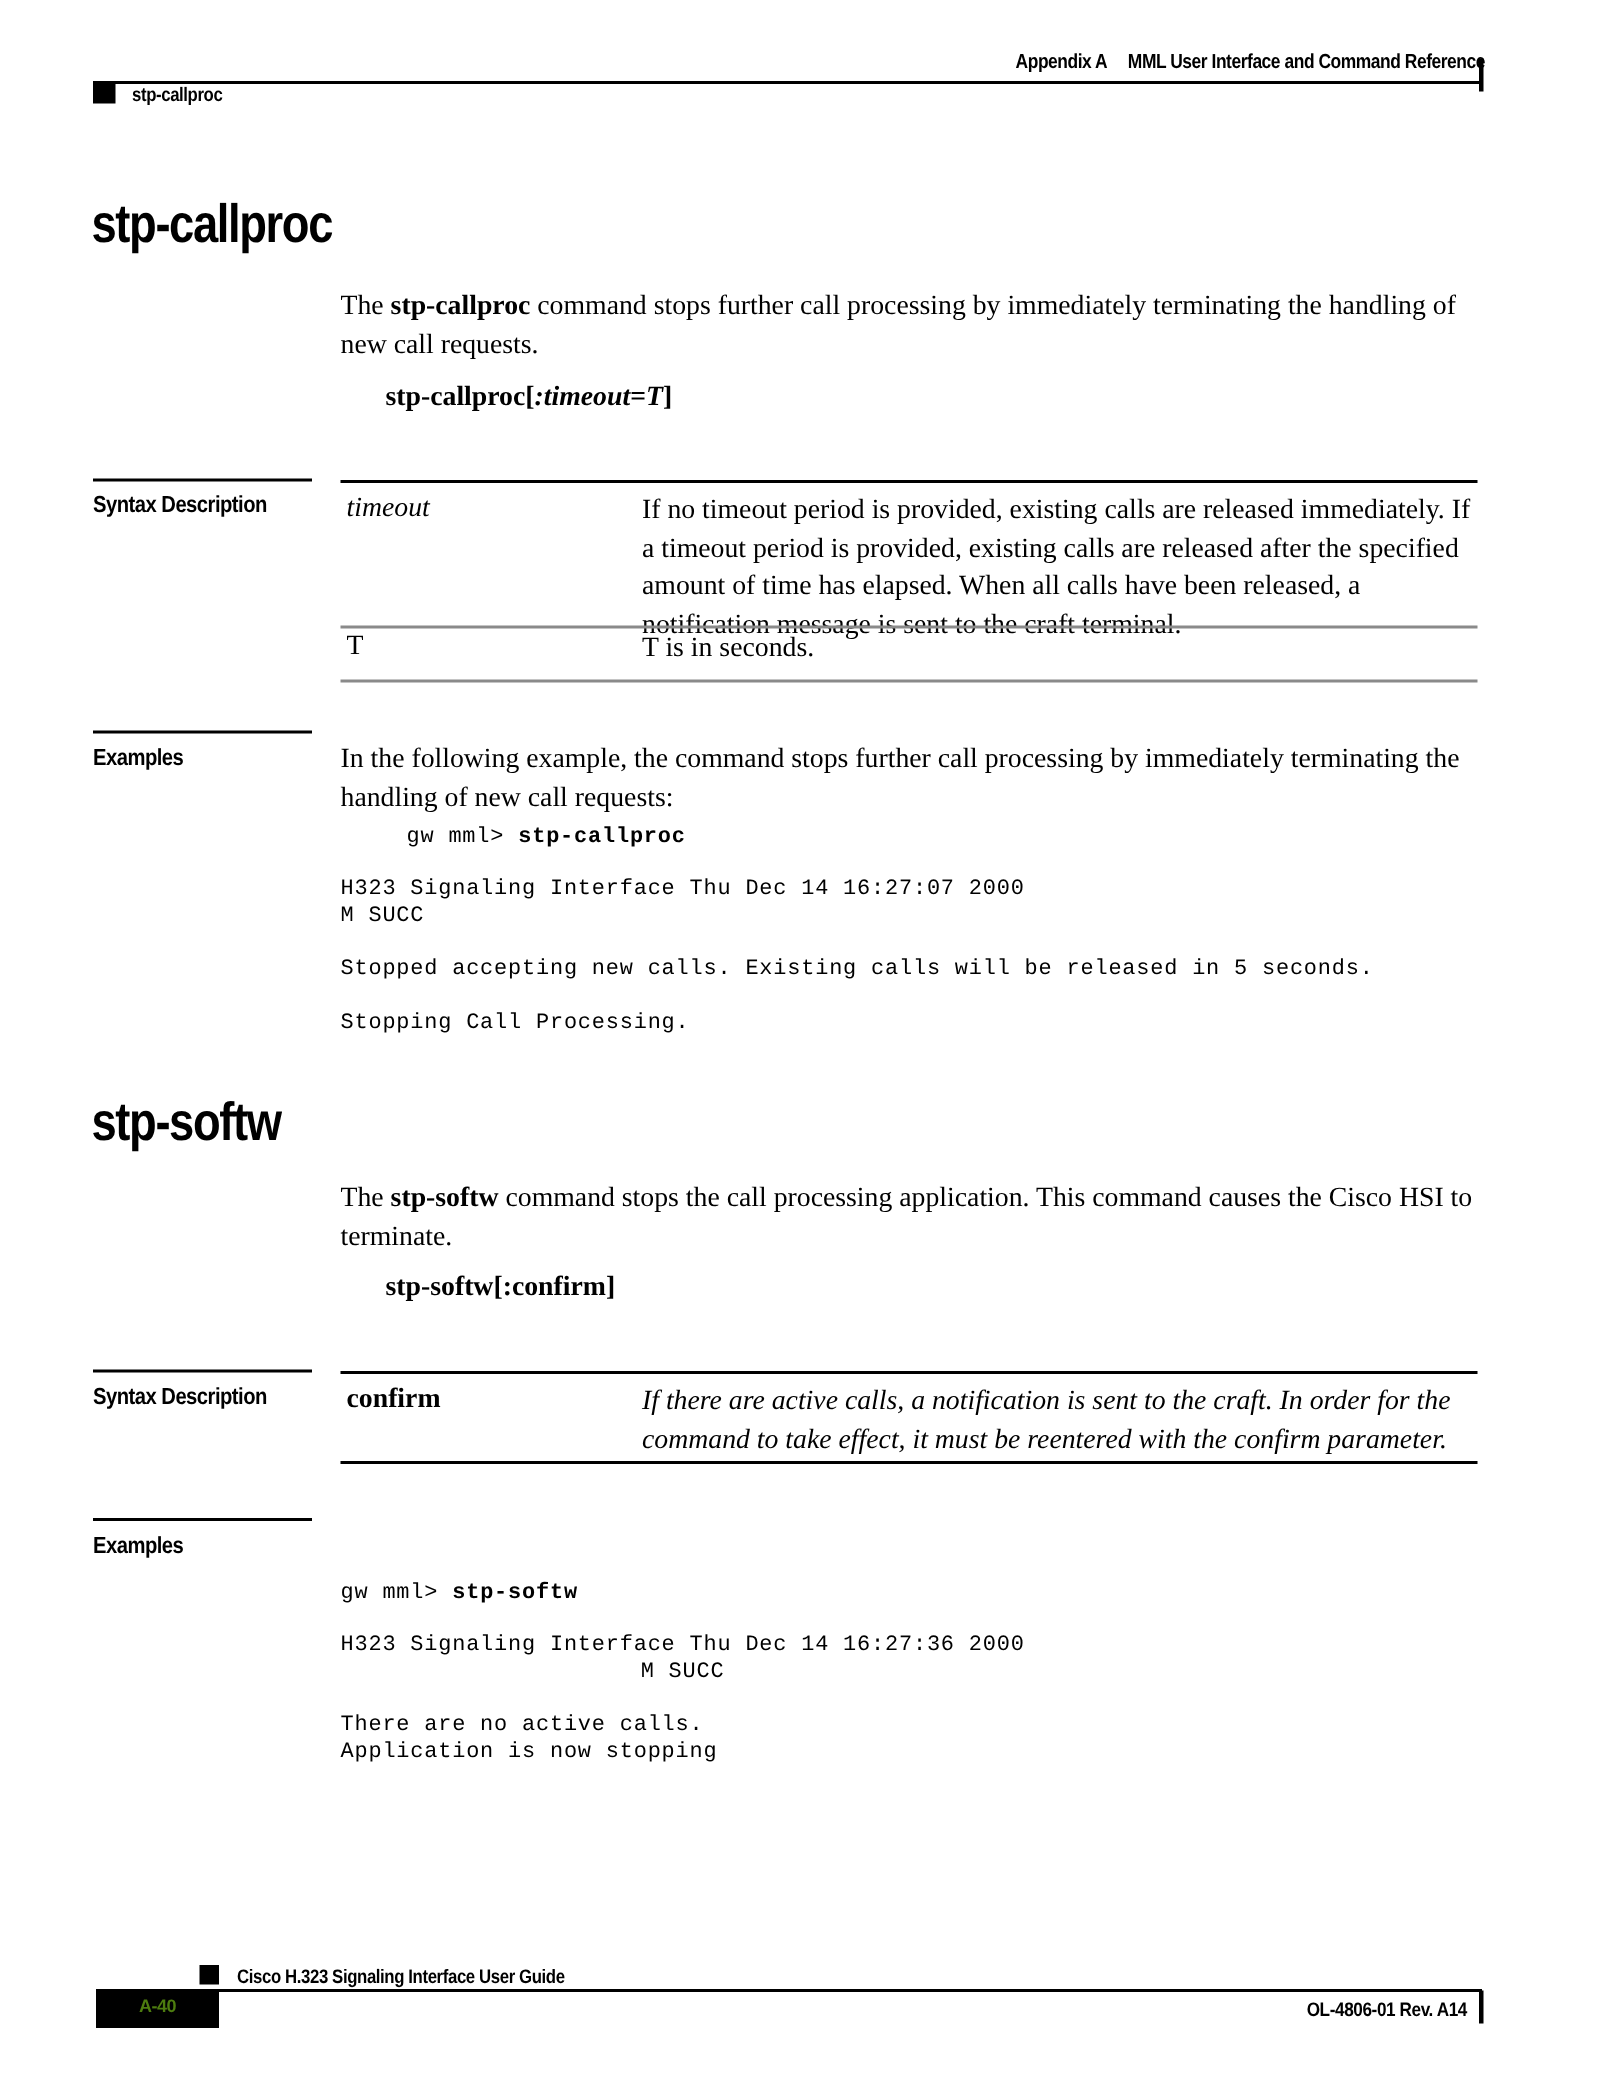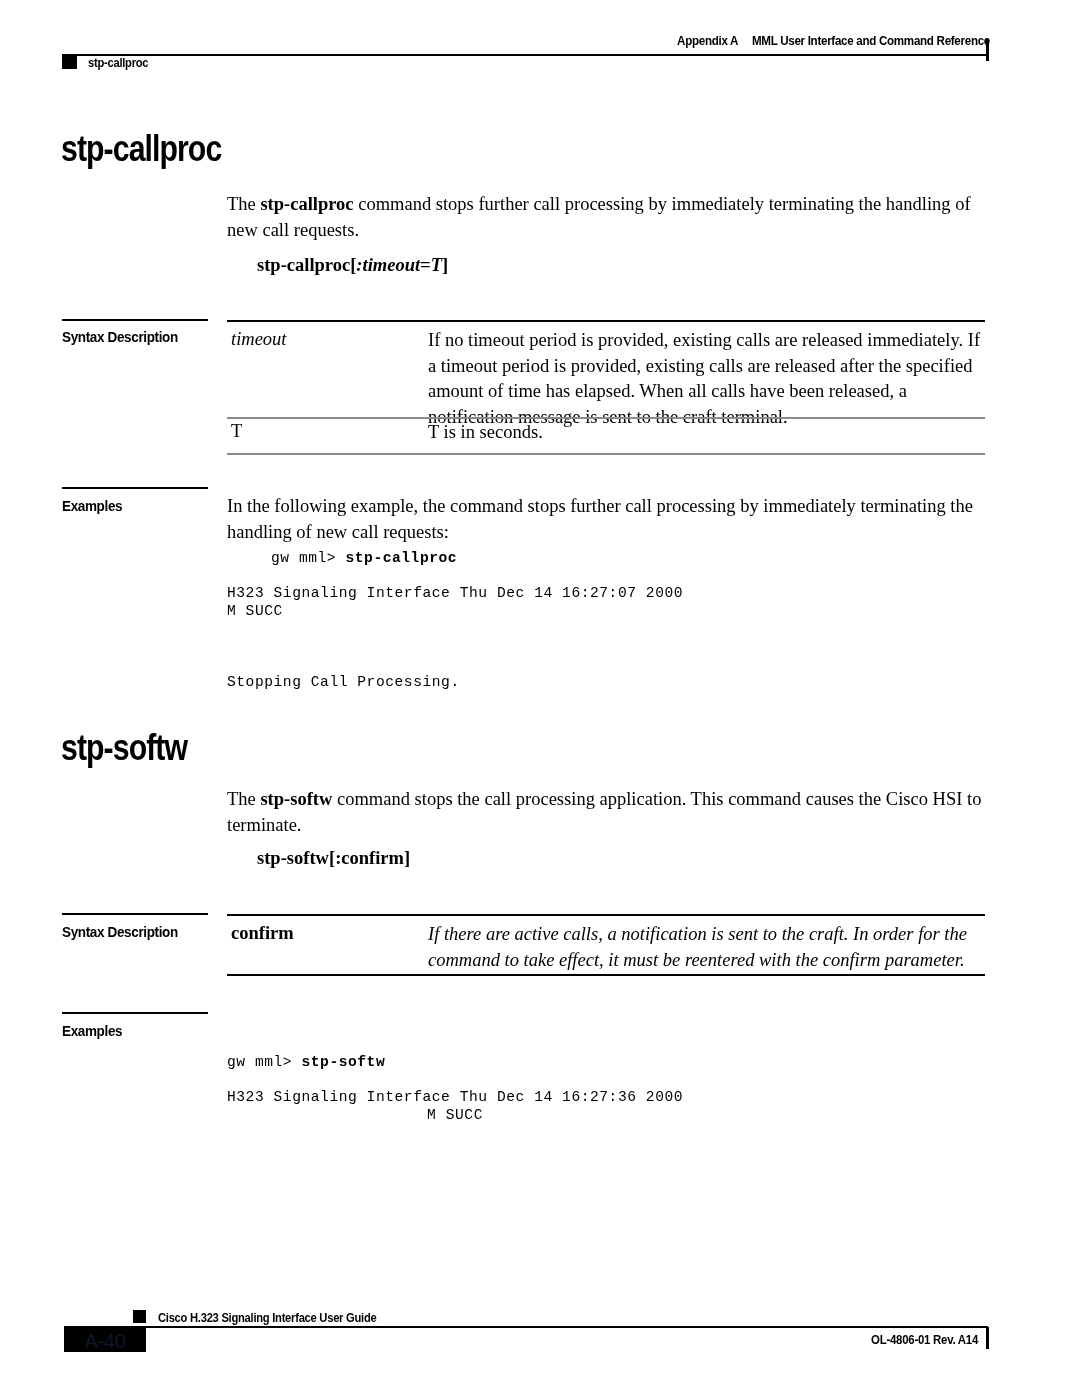--- a/index.html
+++ b/index.html
@@ -210,24 +210,24 @@
     width: 82px;
     height: 26px;
     background: #000000;
   }
   .ftr-pagenum {
     position: absolute;
     left: 64px;
     top: 1330px;
     width: 82px;
     text-align: center;
-    color: #0f172a;
-    font-family: "Liberation Sans", "DejaVu Sans", sans-serif;
-    font-weight: normal;
-    font-size: 20px;
+    color: #4d7c0f;
+    font-family: "Liberation Sans", "DejaVu Sans", sans-serif;
+    font-weight: bold;
+    font-size: 12px;
     letter-spacing: -0.3px;
   }
   .ftr-docid {
     position: absolute;
     left: 700px;
     top: 1332px;
     width: 278px;
     text-align: right;
     font-family: "Liberation Sans", "DejaVu Sans", sans-serif;
     font-weight: bold;
@@ -281,20 +281,21 @@
   <div class="rule-gray" style="top:453px;"></div>
 
   <div class="gutter-rule" style="top:487px;"></div>
   <div class="gutter-label" style="top:497px;">Examples</div>
 
   <div class="body-par" style="top:494px;">In the following example, the command stops further call processing by immediately terminating the handling of new call requests:</div>
 
   <div class="code" style="top:549px;margin-left:44px;"><span>gw mml&gt; </span><b>stp-callproc</b></div>
   <div class="code" style="top:584px;">H323 Signaling Interface Thu Dec 14 16:27:07 2000
 M SUCC</div>
+  <div class="code" style="top:637px;">Stopped accepting new calls. Existing calls will be released in 5 seconds.</div>
   <div class="code" style="top:673px;">Stopping Call Processing.</div>
 
   <div class="sec-title" style="top:730px;">stp-softw</div>
 
   <div class="body-par" style="top:787px;">
     <span>The </span><b>stp-softw</b><span> command stops the call processing application. This command causes the Cisco HSI to terminate.</span>
   </div>
 
   <div class="syntax-line" style="top:848px;">
     <span class="nb">stp-softw</span><span class="nb">[</span><span class="nb">:confirm</span><span class="nb">]</span>
@@ -308,20 +309,22 @@
   <div class="cell-desc" style="top:922px;font-style:italic;">If there are active calls, a notification is sent to the craft. In order for the command to take effect, it must be reentered with the confirm parameter.</div>
   <div class="rule-black" style="top:974px;"></div>
 
   <div class="gutter-rule" style="top:1012px;"></div>
   <div class="gutter-label" style="top:1022px;">Examples</div>
 
 
   <div class="code" style="top:1053px;"><span>gw mml&gt; </span><b>stp-softw</b></div>
   <div class="code" style="top:1088px;text-align:center;">H323 Signaling Interface Thu Dec 14 16:27:36 2000
 M SUCC</div>
+  <div class="code" style="top:1141px;">There are no active calls.
+Application is now stopping</div>
 
   <div class="ftr-bullet"></div>
   <div class="ftr-guide">Cisco H.323 Signaling Interface User Guide</div>
   <div class="ftr-rule"></div>
   <div class="ftr-pagebox"></div>
   <div class="ftr-pagenum">A-40</div>
   <div class="ftr-docid">OL-4806-01 Rev. A14</div>
   <div class="ftr-tick"></div>
 
 </div>

